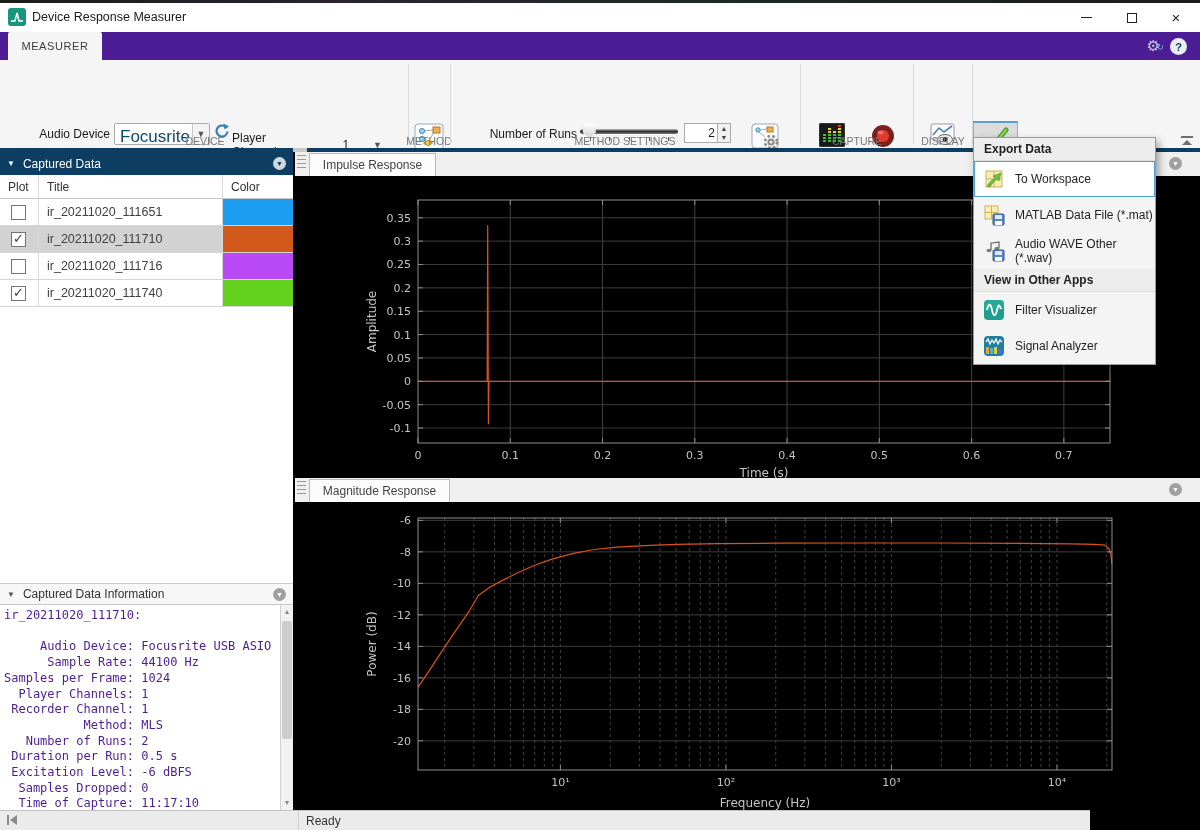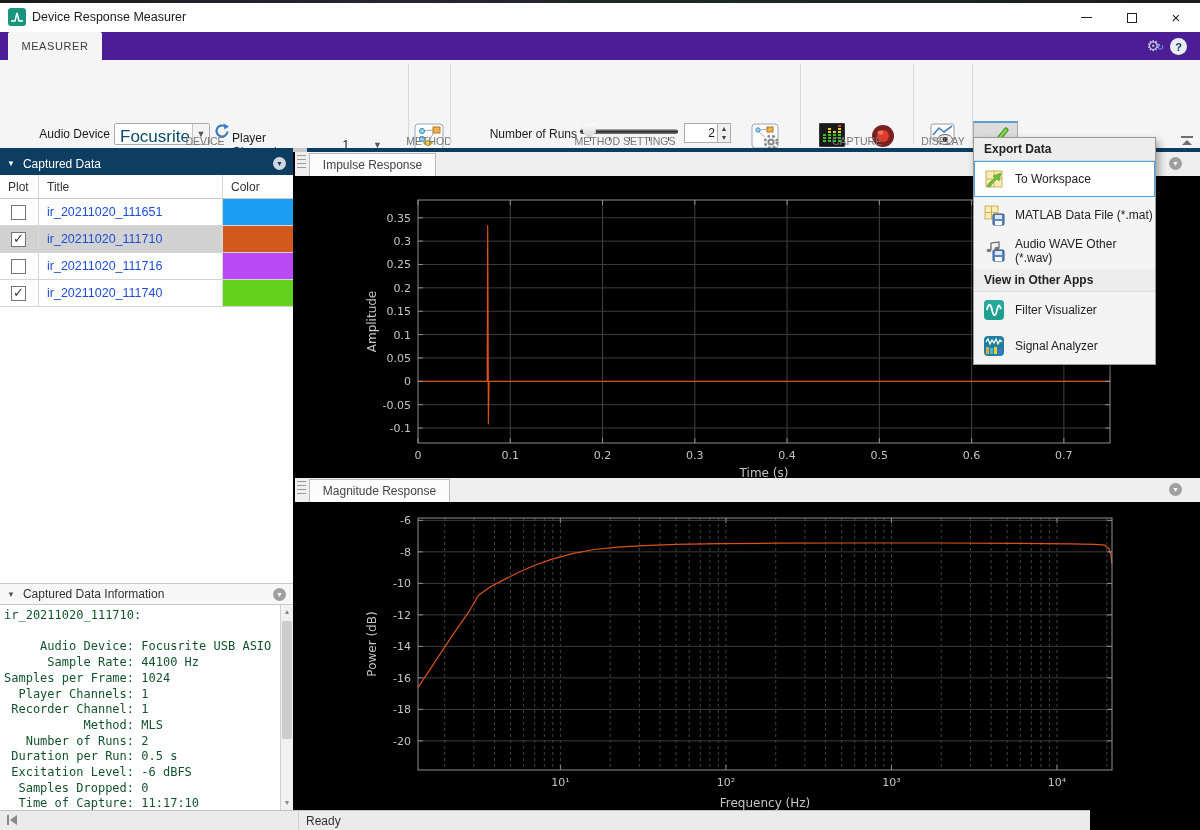--- a/index.html
+++ b/index.html
@@ -75,31 +75,31 @@
   .hd-tri { font-size:8px; margin:0 8px 0 7px; }
   .circle-btn { margin-left:auto; margin-right:7px; width:13px; height:13px; border-radius:50%;
     display:flex; align-items:center; justify-content:center; font-size:7px; }
   .circle-btn.on-dark { background:#cfd8e0; color:#0d3d61; }
   .circle-btn.on-light { background:#9f9f9f; color:#fff; }
 
   #cap-table-hd { display:flex; height:24px; border-bottom:1px solid #c8c8c8; font-size:12px; color:#333; align-items:center; }
   .col-plot { width:38px; padding-left:8px; }
   .col-title { width:184px; padding-left:8px; border-left:1px solid #d8d8d8; align-self:stretch; display:flex; align-items:center; }
   .col-color { width:71px; padding-left:8px; border-left:1px solid #d8d8d8; align-self:stretch; display:flex; align-items:center; }
-  .cap-row { display:flex; height:27px; border-bottom:1px solid #d5d5d5; align-items:stretch; font-size:12.5px; color:#1d4ed8; }
+  .cap-row { display:flex; height:27px; border-bottom:1px solid #d5d5d5; align-items:stretch; font-size:12.5px; color:#404040; }
   .cap-row .col-plot { display:flex; align-items:center; padding-left:11px; }
   .cap-row.sel .col-plot, .cap-row.sel .col-title { background:#d2d2d2; }
   .cbx { width:15px; height:15px; border:1px solid #757575; background:#fff; position:relative; }
   .cbx.checked::after { content:"✓"; position:absolute; left:1px; top:-2px; font-size:13px; color:#3a3a3a; }
   .swatch { width:100%; height:100%; }
   .cap-row .col-color { padding:0; }
 
   #info-panel { left:0; top:583px; width:293px; height:227px; background:#fff; }
   #info-body { position:absolute; left:0; top:22px; width:280px; height:205px; overflow:hidden; }
-  #info-pre { font-family:"DejaVu Sans Mono", monospace; font-size:12px; line-height:15.7px; color:#14532d; padding:3px 8px 0 4px; }
+  #info-pre { font-family:"DejaVu Sans Mono", monospace; font-size:12px; line-height:15.7px; color:#4c1d95; padding:3px 8px 0 4px; }
   .vscroll { position:absolute; right:0; top:22px; width:13px; height:205px; background:#f1f1f1; border-left:1px solid #d0d0d0; }
   .vscroll .up,.vscroll .dn { position:absolute; left:0; width:12px; height:14px; font-size:7px; color:#888; text-align:center; line-height:14px; }
   .vscroll .up { top:0; } .vscroll .dn { bottom:0; }
   .vscroll .thumb { position:absolute; left:1px; top:16px; width:10px; height:118px; background:#cdcdcd; border-radius:2px; }
 
   
   .plot-panel { background:#0f766e; }
   #ir-panel { left:295px; top:152px; width:905px; height:326px; }
   #mag-panel { left:295px; top:478px; width:905px; height:332px; }
   .plot-tabbar { position:absolute; left:0; top:0; width:100%; height:24px; background:#efefef; }

